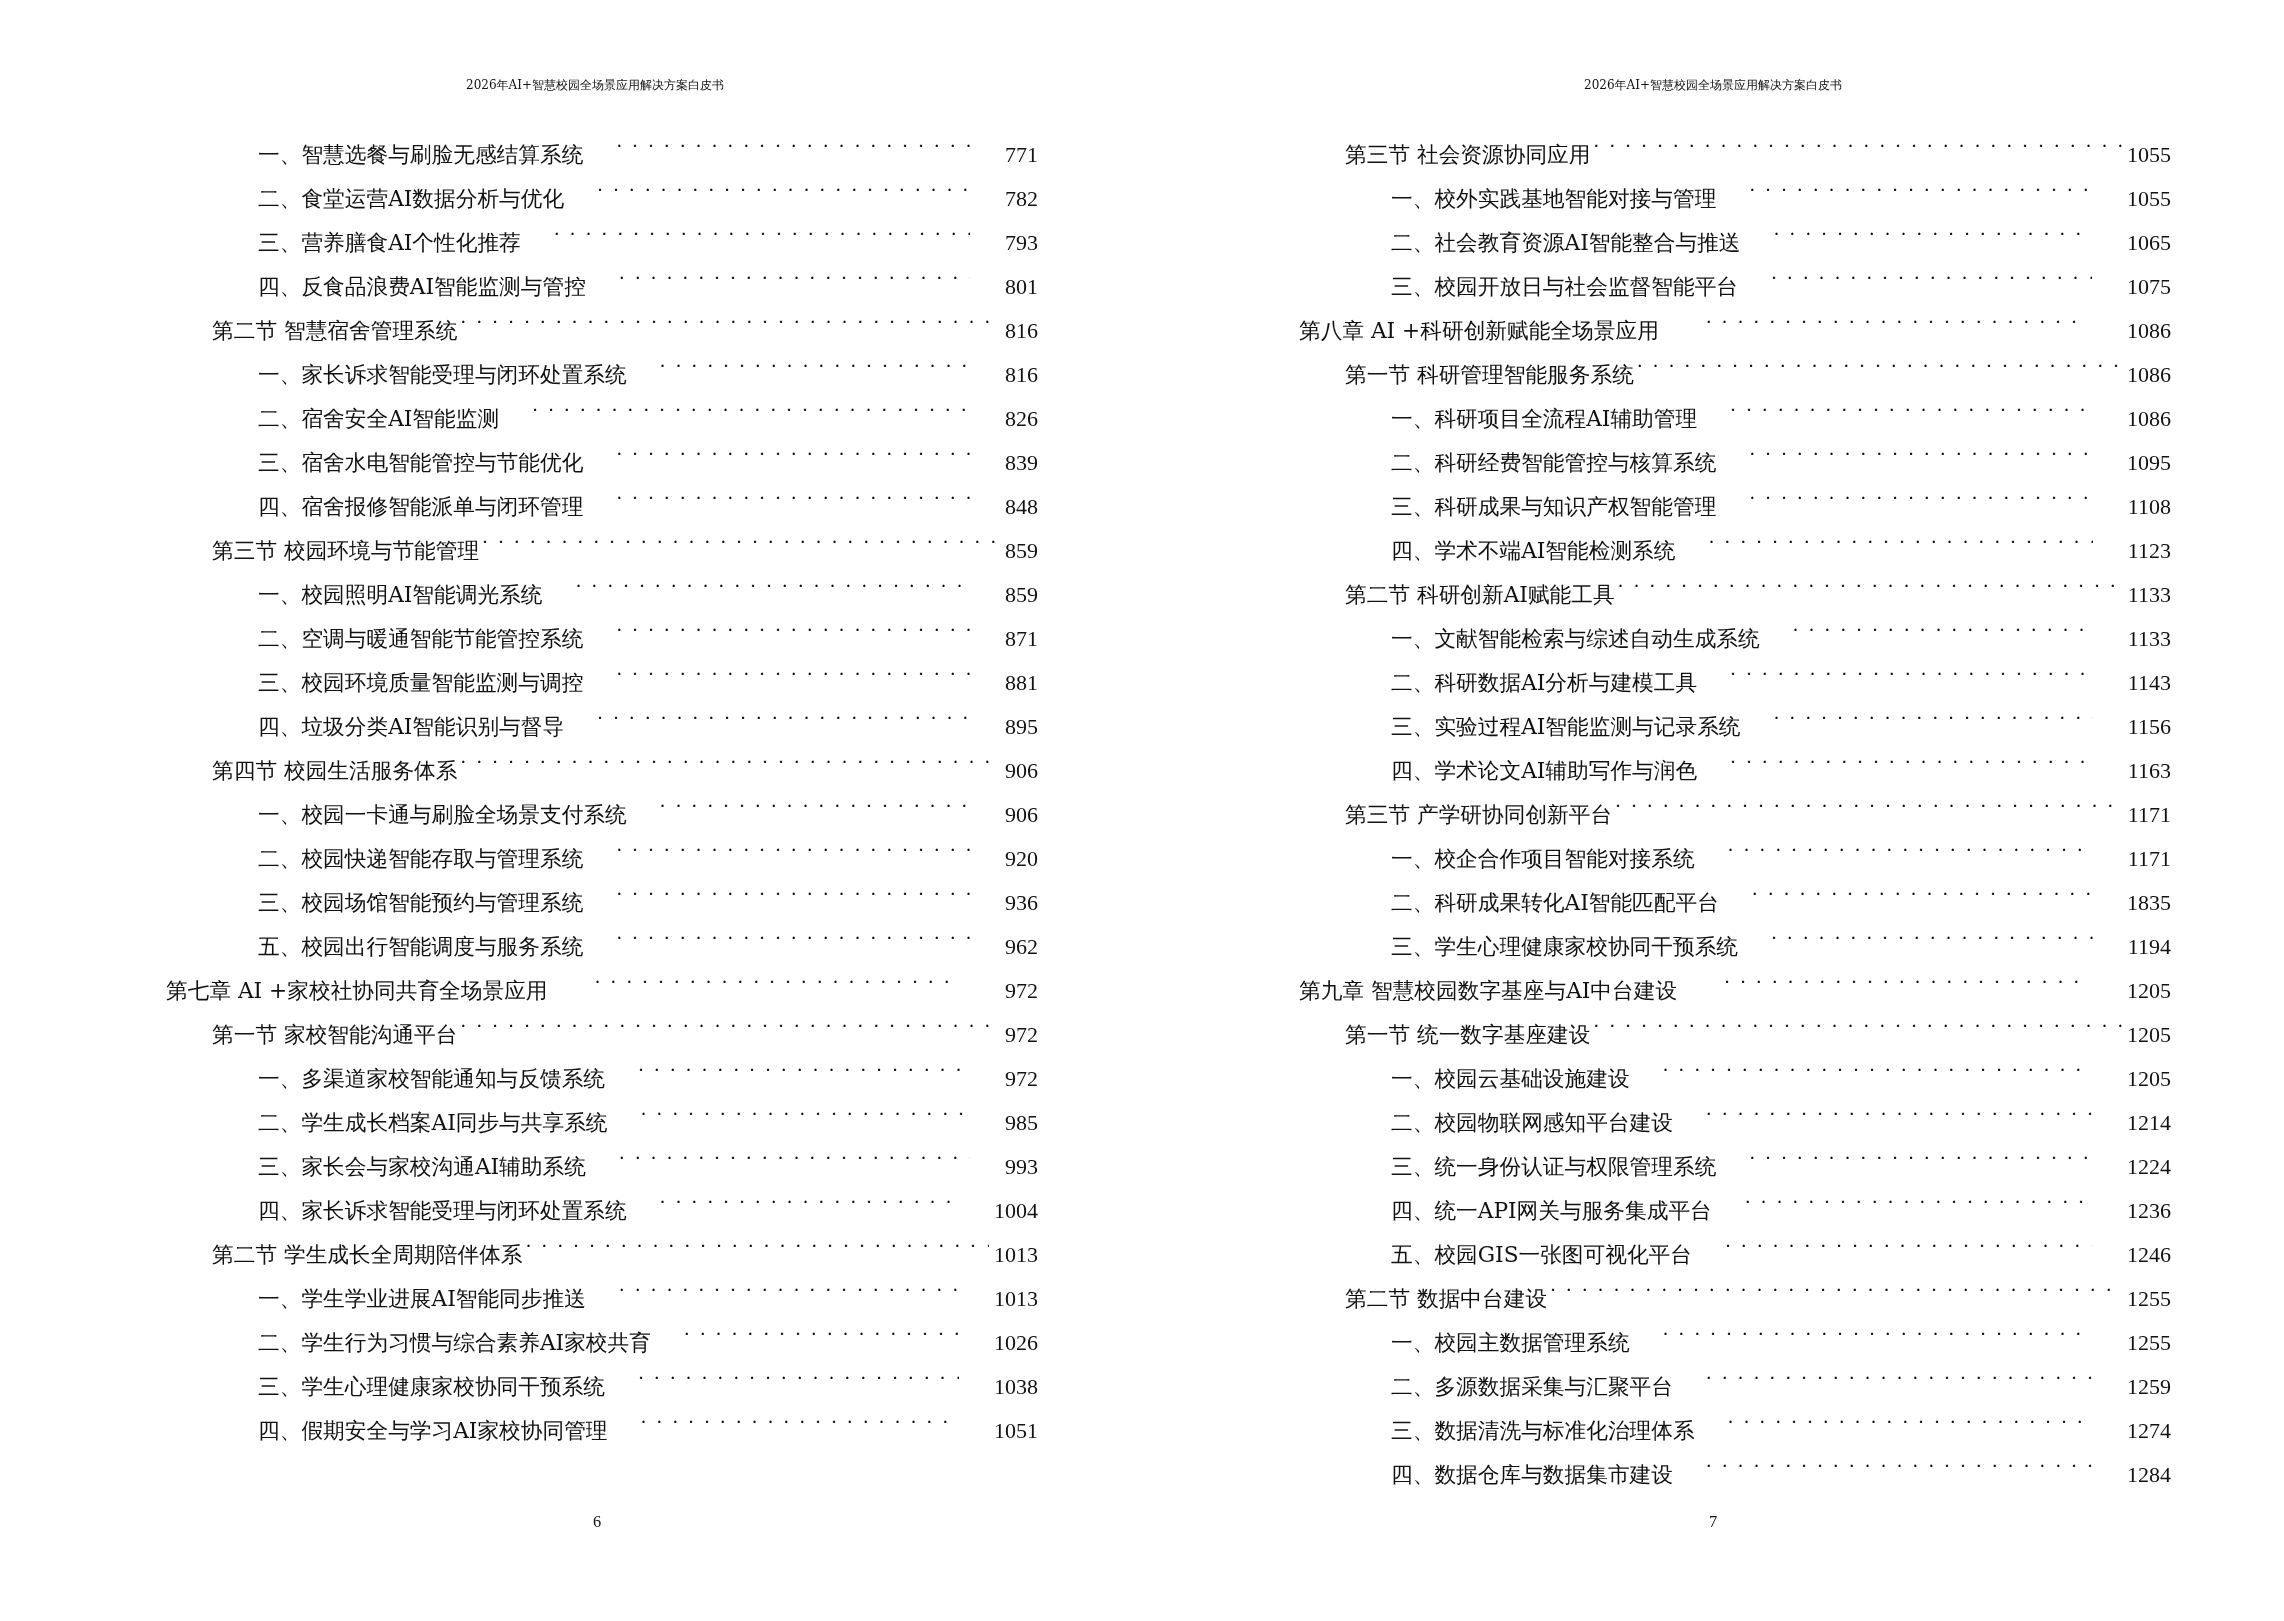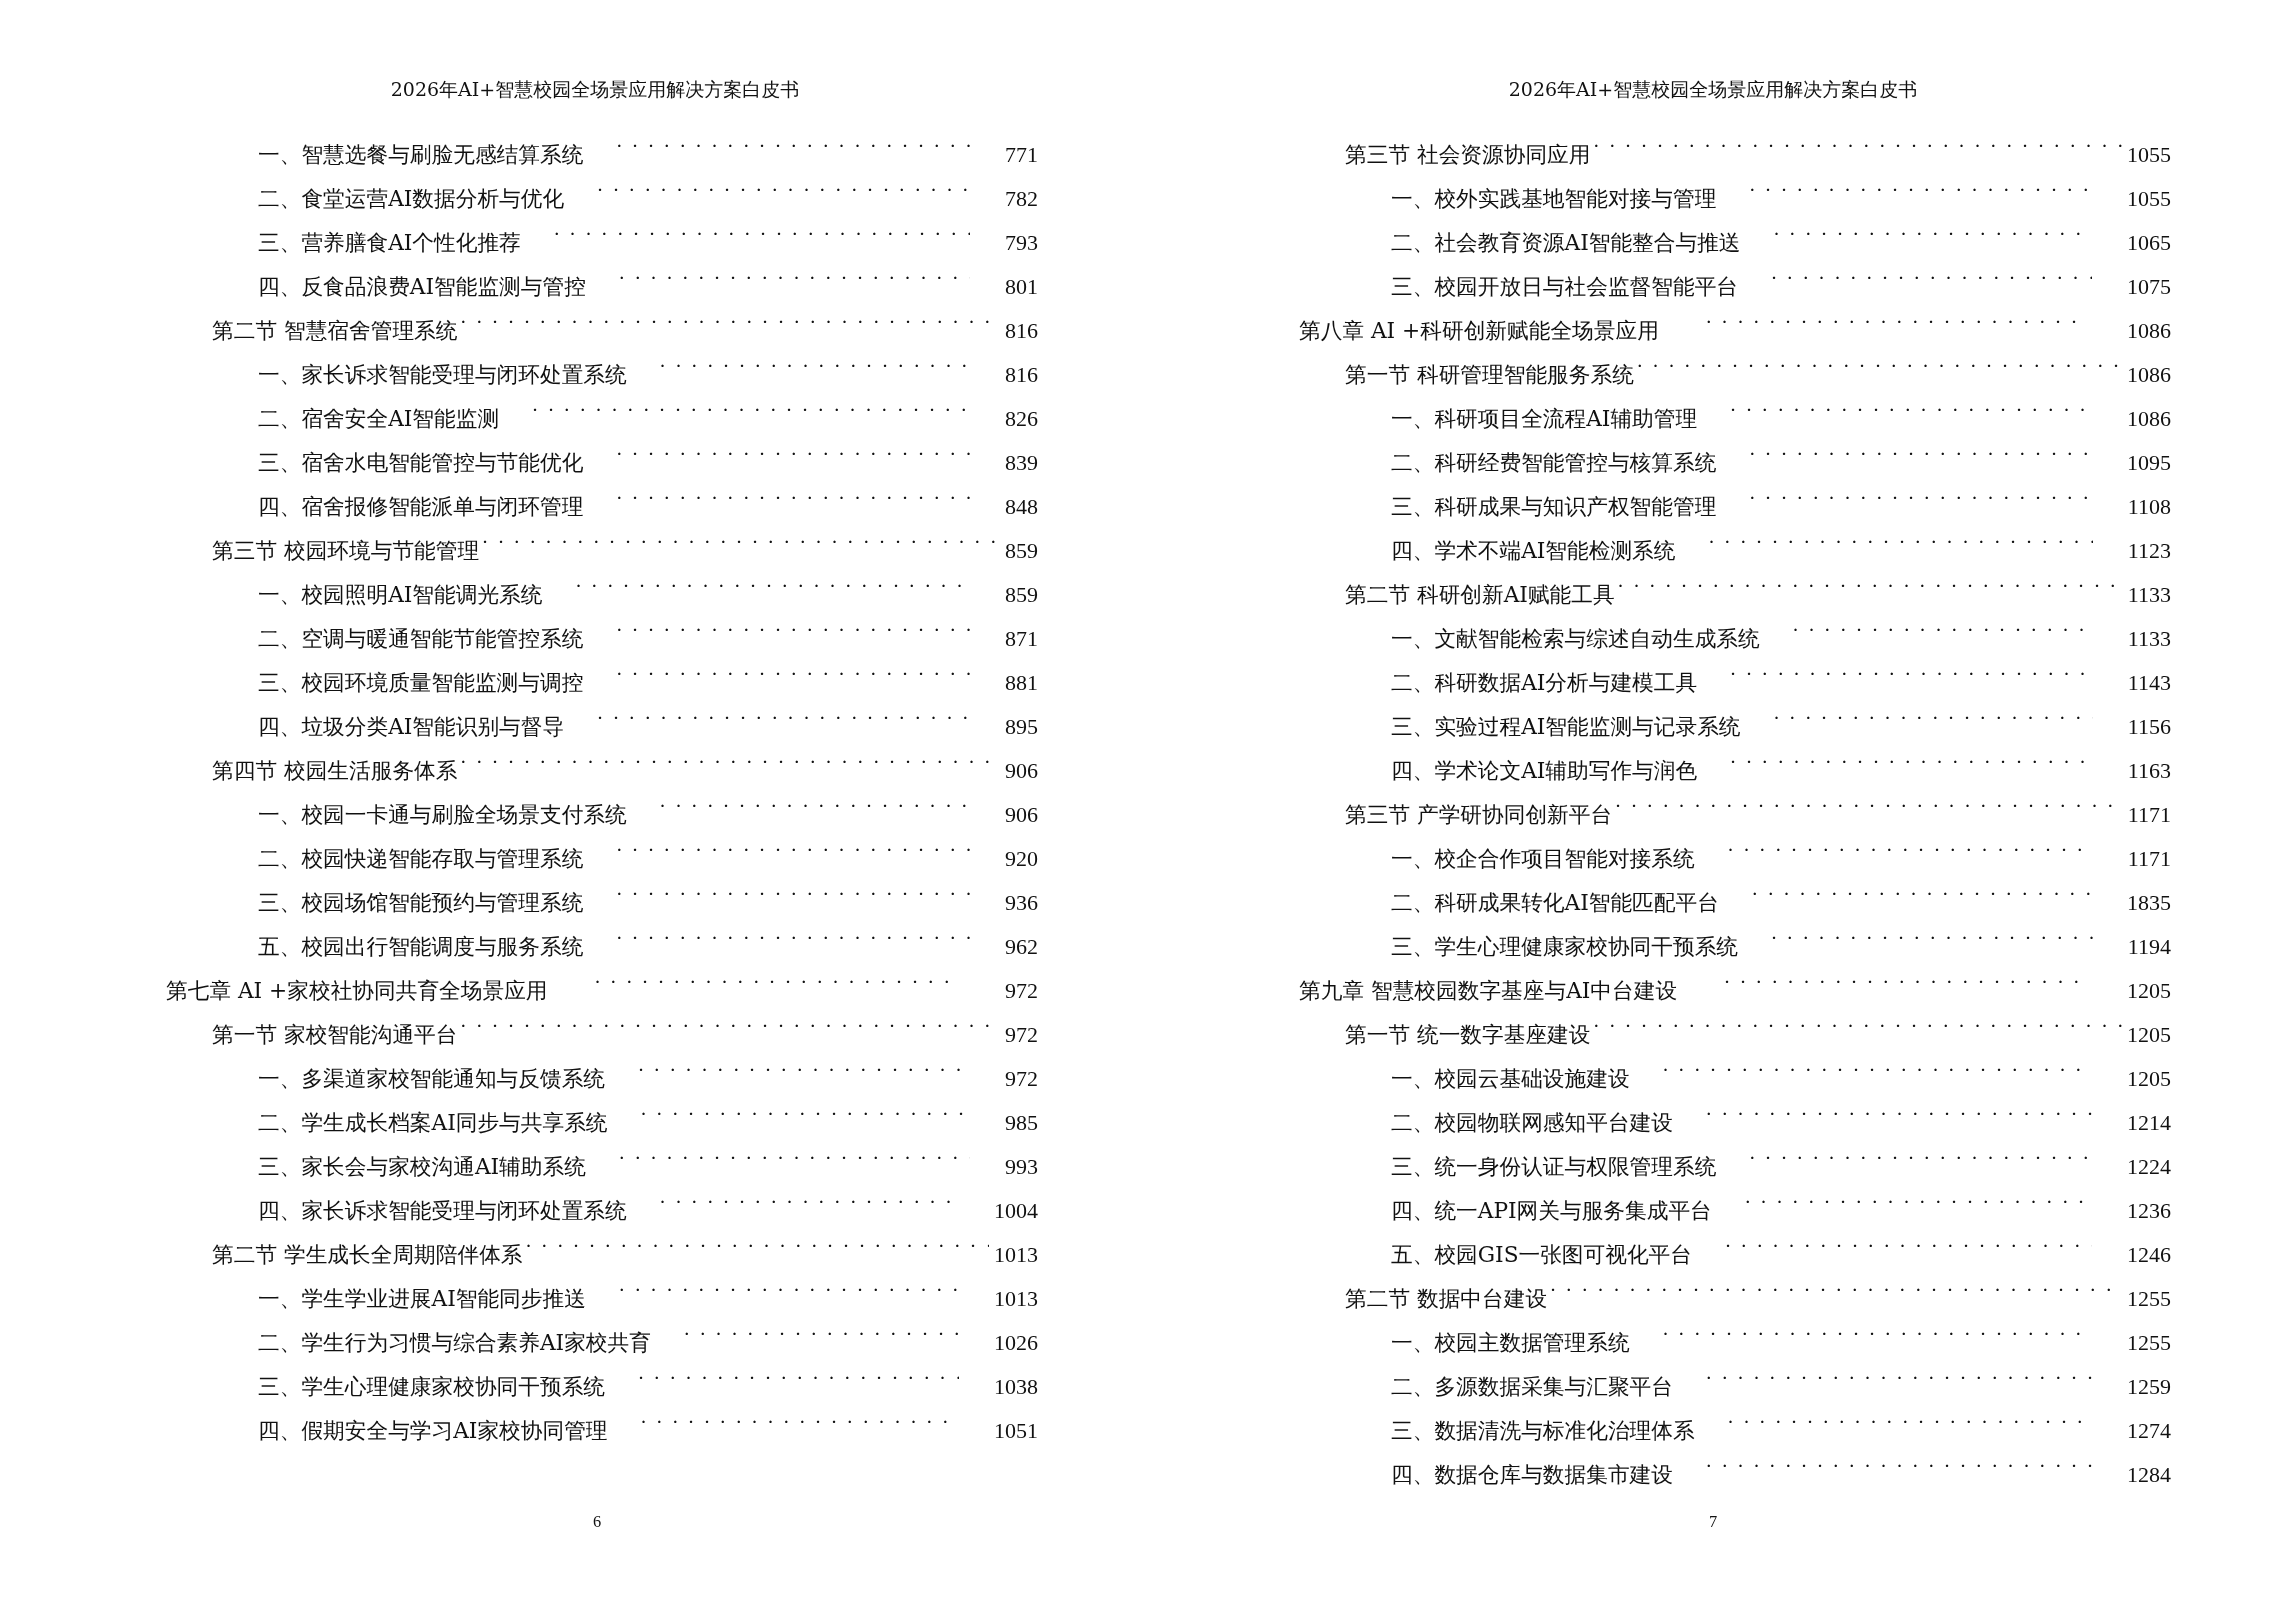--- a/index.html
+++ b/index.html
@@ -23,21 +23,21 @@
     }
     .page.left { left: 0; }
     .page.right { left: 1142px; }
 
     .running-header {
       position: absolute;
       top: 77px;
       left: 0;
       width: 100%;
       text-align: center;
-      font-size: 19px;
+      font-size: 12px;
       letter-spacing: 0px;
     }
     .page.left .running-header { left: 0; width: 1190px; }
     .page.right .running-header { left: -1142px; width: 100%; }
 
     .toc {
       position: absolute;
       top: 118px;
       list-style: none;
       margin: 0;

